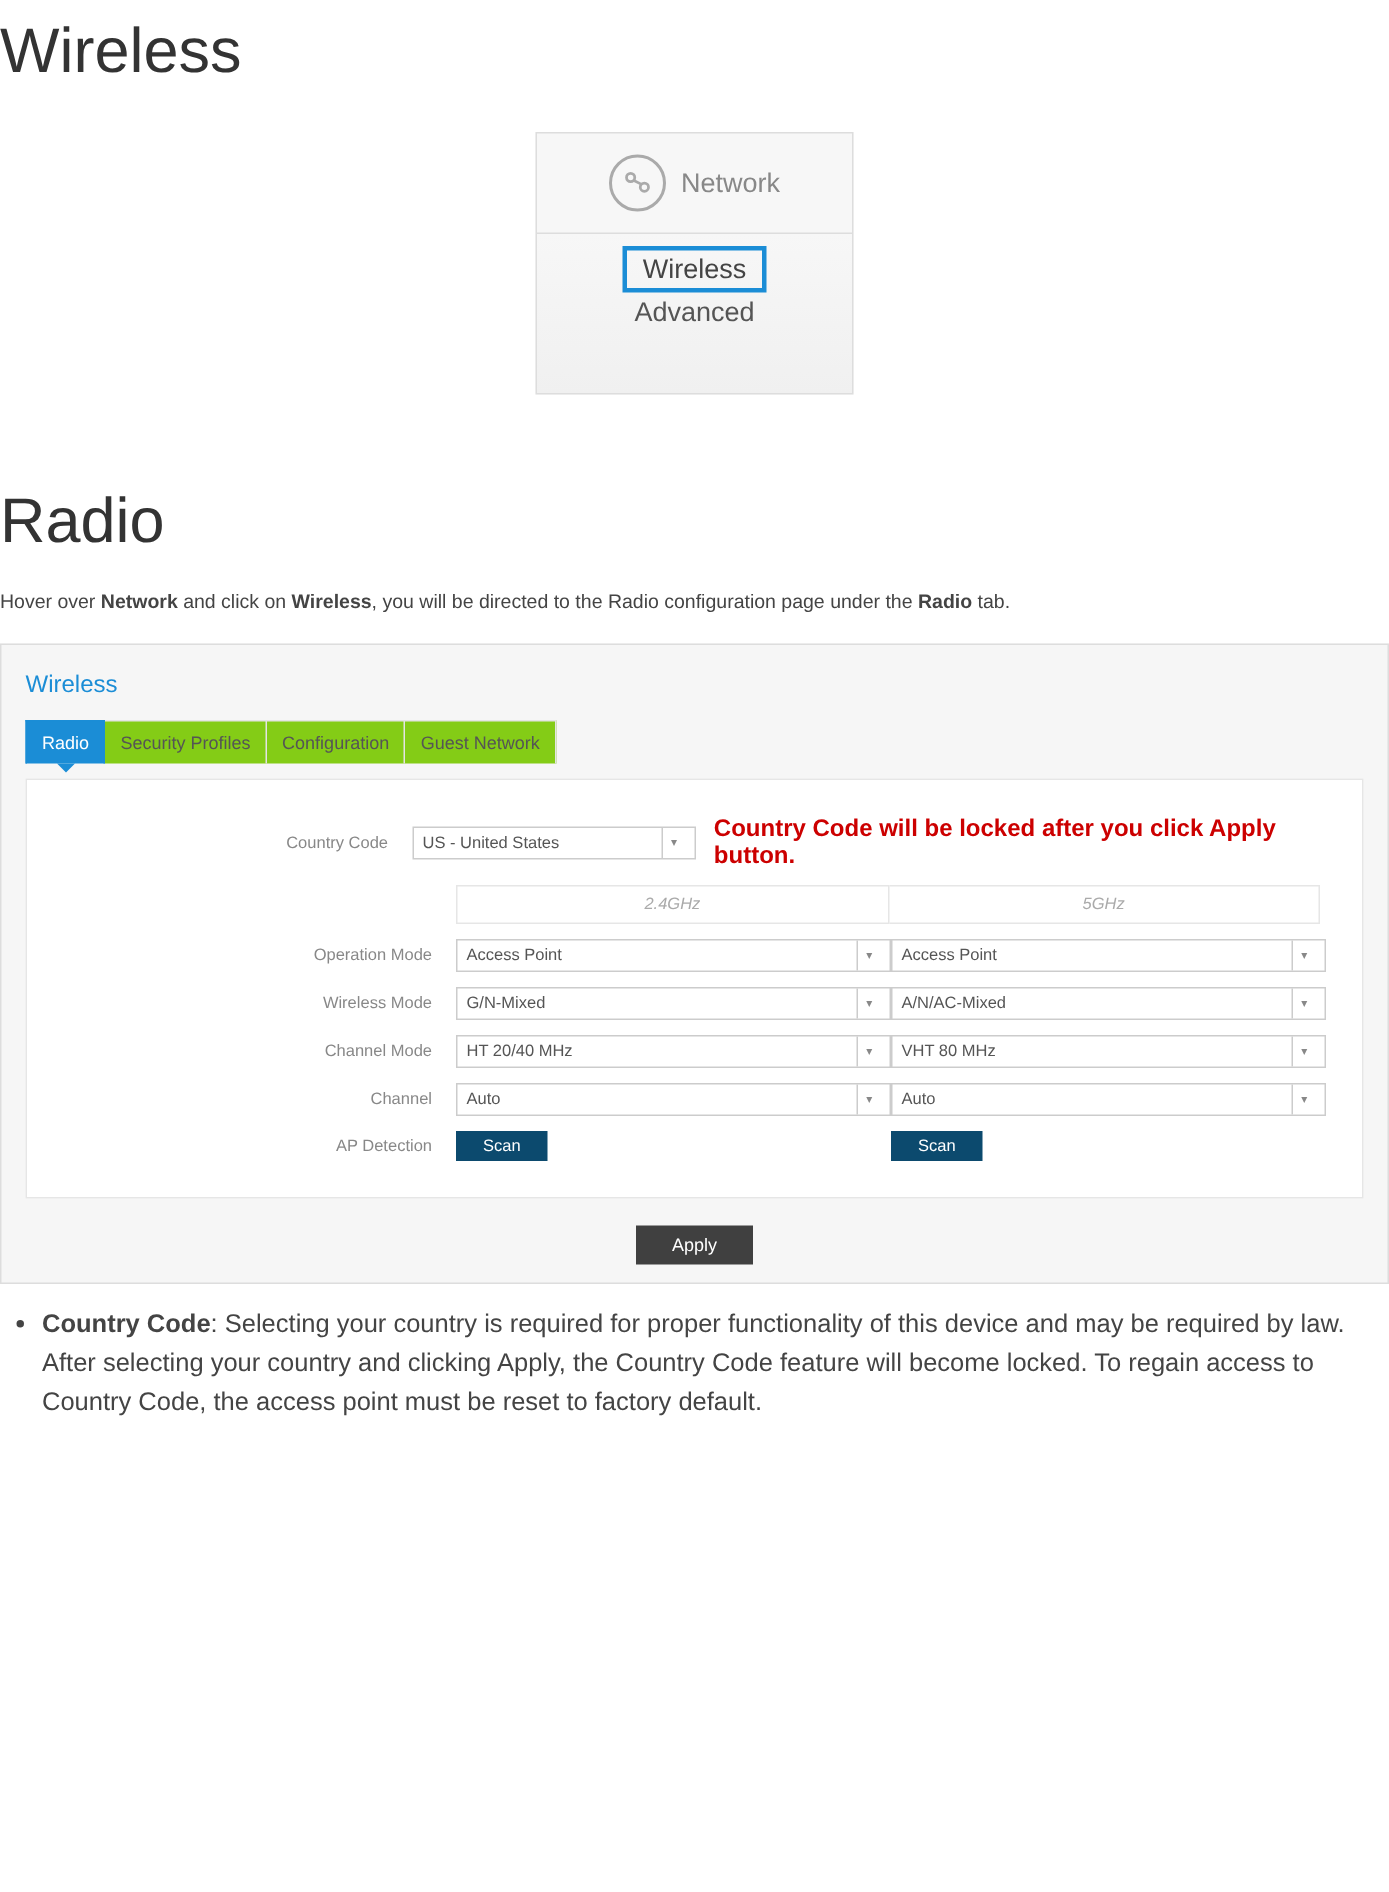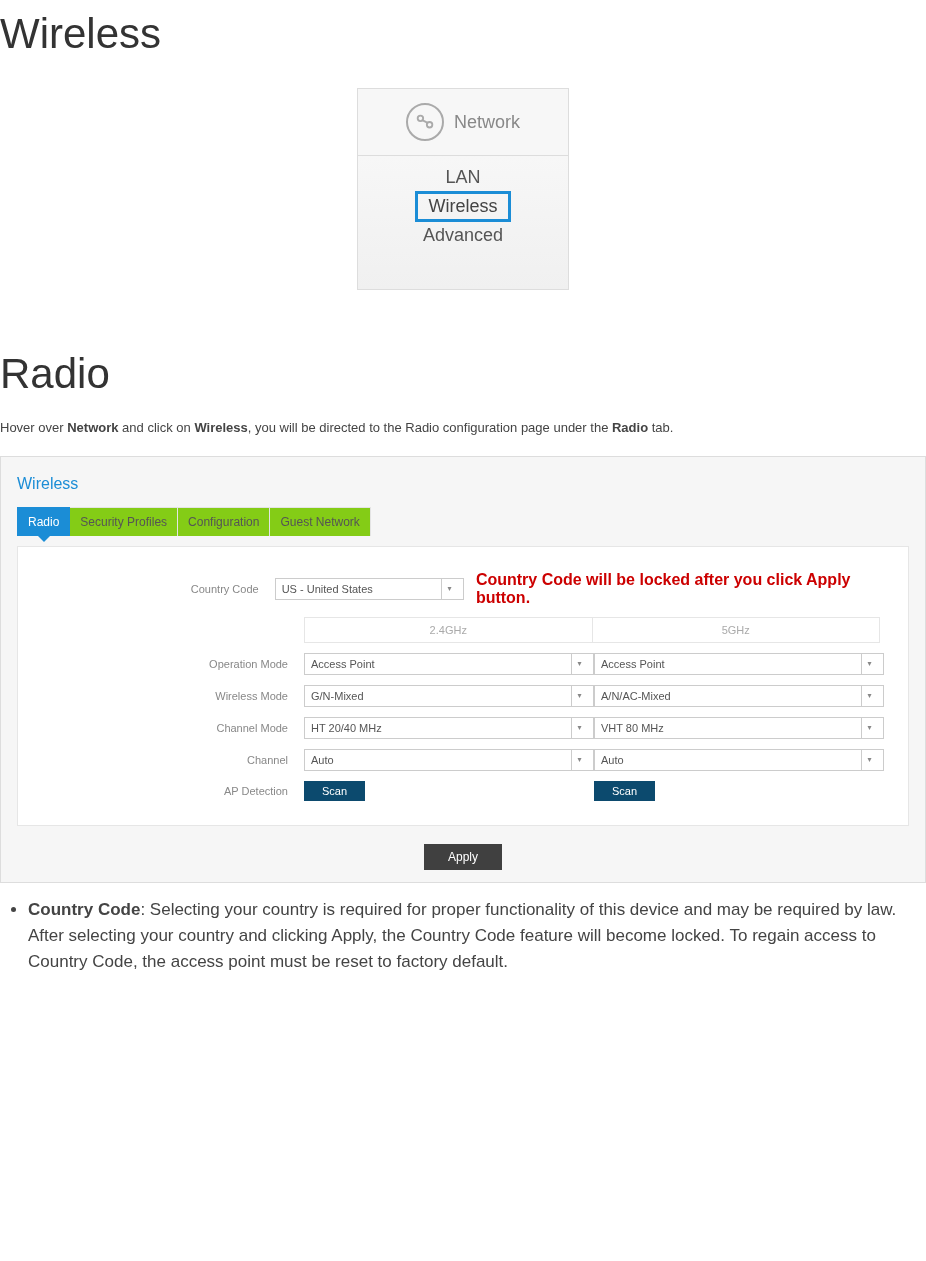--- a/index.html
+++ b/index.html
@@ -144,21 +144,21 @@
     position:relative;
   }
   .sel .caret{
     width:16px; height:100%;
     border-left:1px solid #ccc;
     display:flex;align-items:center;justify-content:center;
     margin-left:6px;
     font-size:8px; color:#888;
   }
   .warn { color:#cc0000; font-weight:700; margin-left: 12px; font-size:16px; }
-  .band-head { display:flex; margin: 8px 4px 10px 0; }
+  .band-head { display:flex; margin: 8px 4px 10px 0; font-style: italic; }
   .band-head .spacer{ width:262px;}
   .band-col {
     flex:1;
     border:1px solid #e6e6e6;
     text-align:center;
     padding: 6px 0;
     color:#aaa;
     font-size:11px;
   }
   .band-col + .band-col { border-left:none; }
@@ -188,21 +188,20 @@
     <span class="network-icon">
       <svg viewBox="0 0 24 24" fill="none" stroke="#aaa" stroke-width="2">
         <circle cx="7" cy="8" r="3"></circle>
         <circle cx="17" cy="15" r="3"></circle>
         <path d="M9 10 L15 13"></path>
       </svg>
     </span>
     <span>Network</span>
   </div>
   <div class="nav-items">
-    <div class="nav-item">LAN</div>
     <div class="nav-item highlight">Wireless</div>
     <div class="nav-item">Advanced</div>
   </div>
 </div>
 
 <h2 class="h2">Radio</h2>
 
 <p class="intro">
   <span>Hover over </span><b>Network</b><span> and click on </span><b>Wireless</b><span>, you will be directed to the Radio configuration page under the </span><b>Radio</b><span> tab.</span>
 </p>

